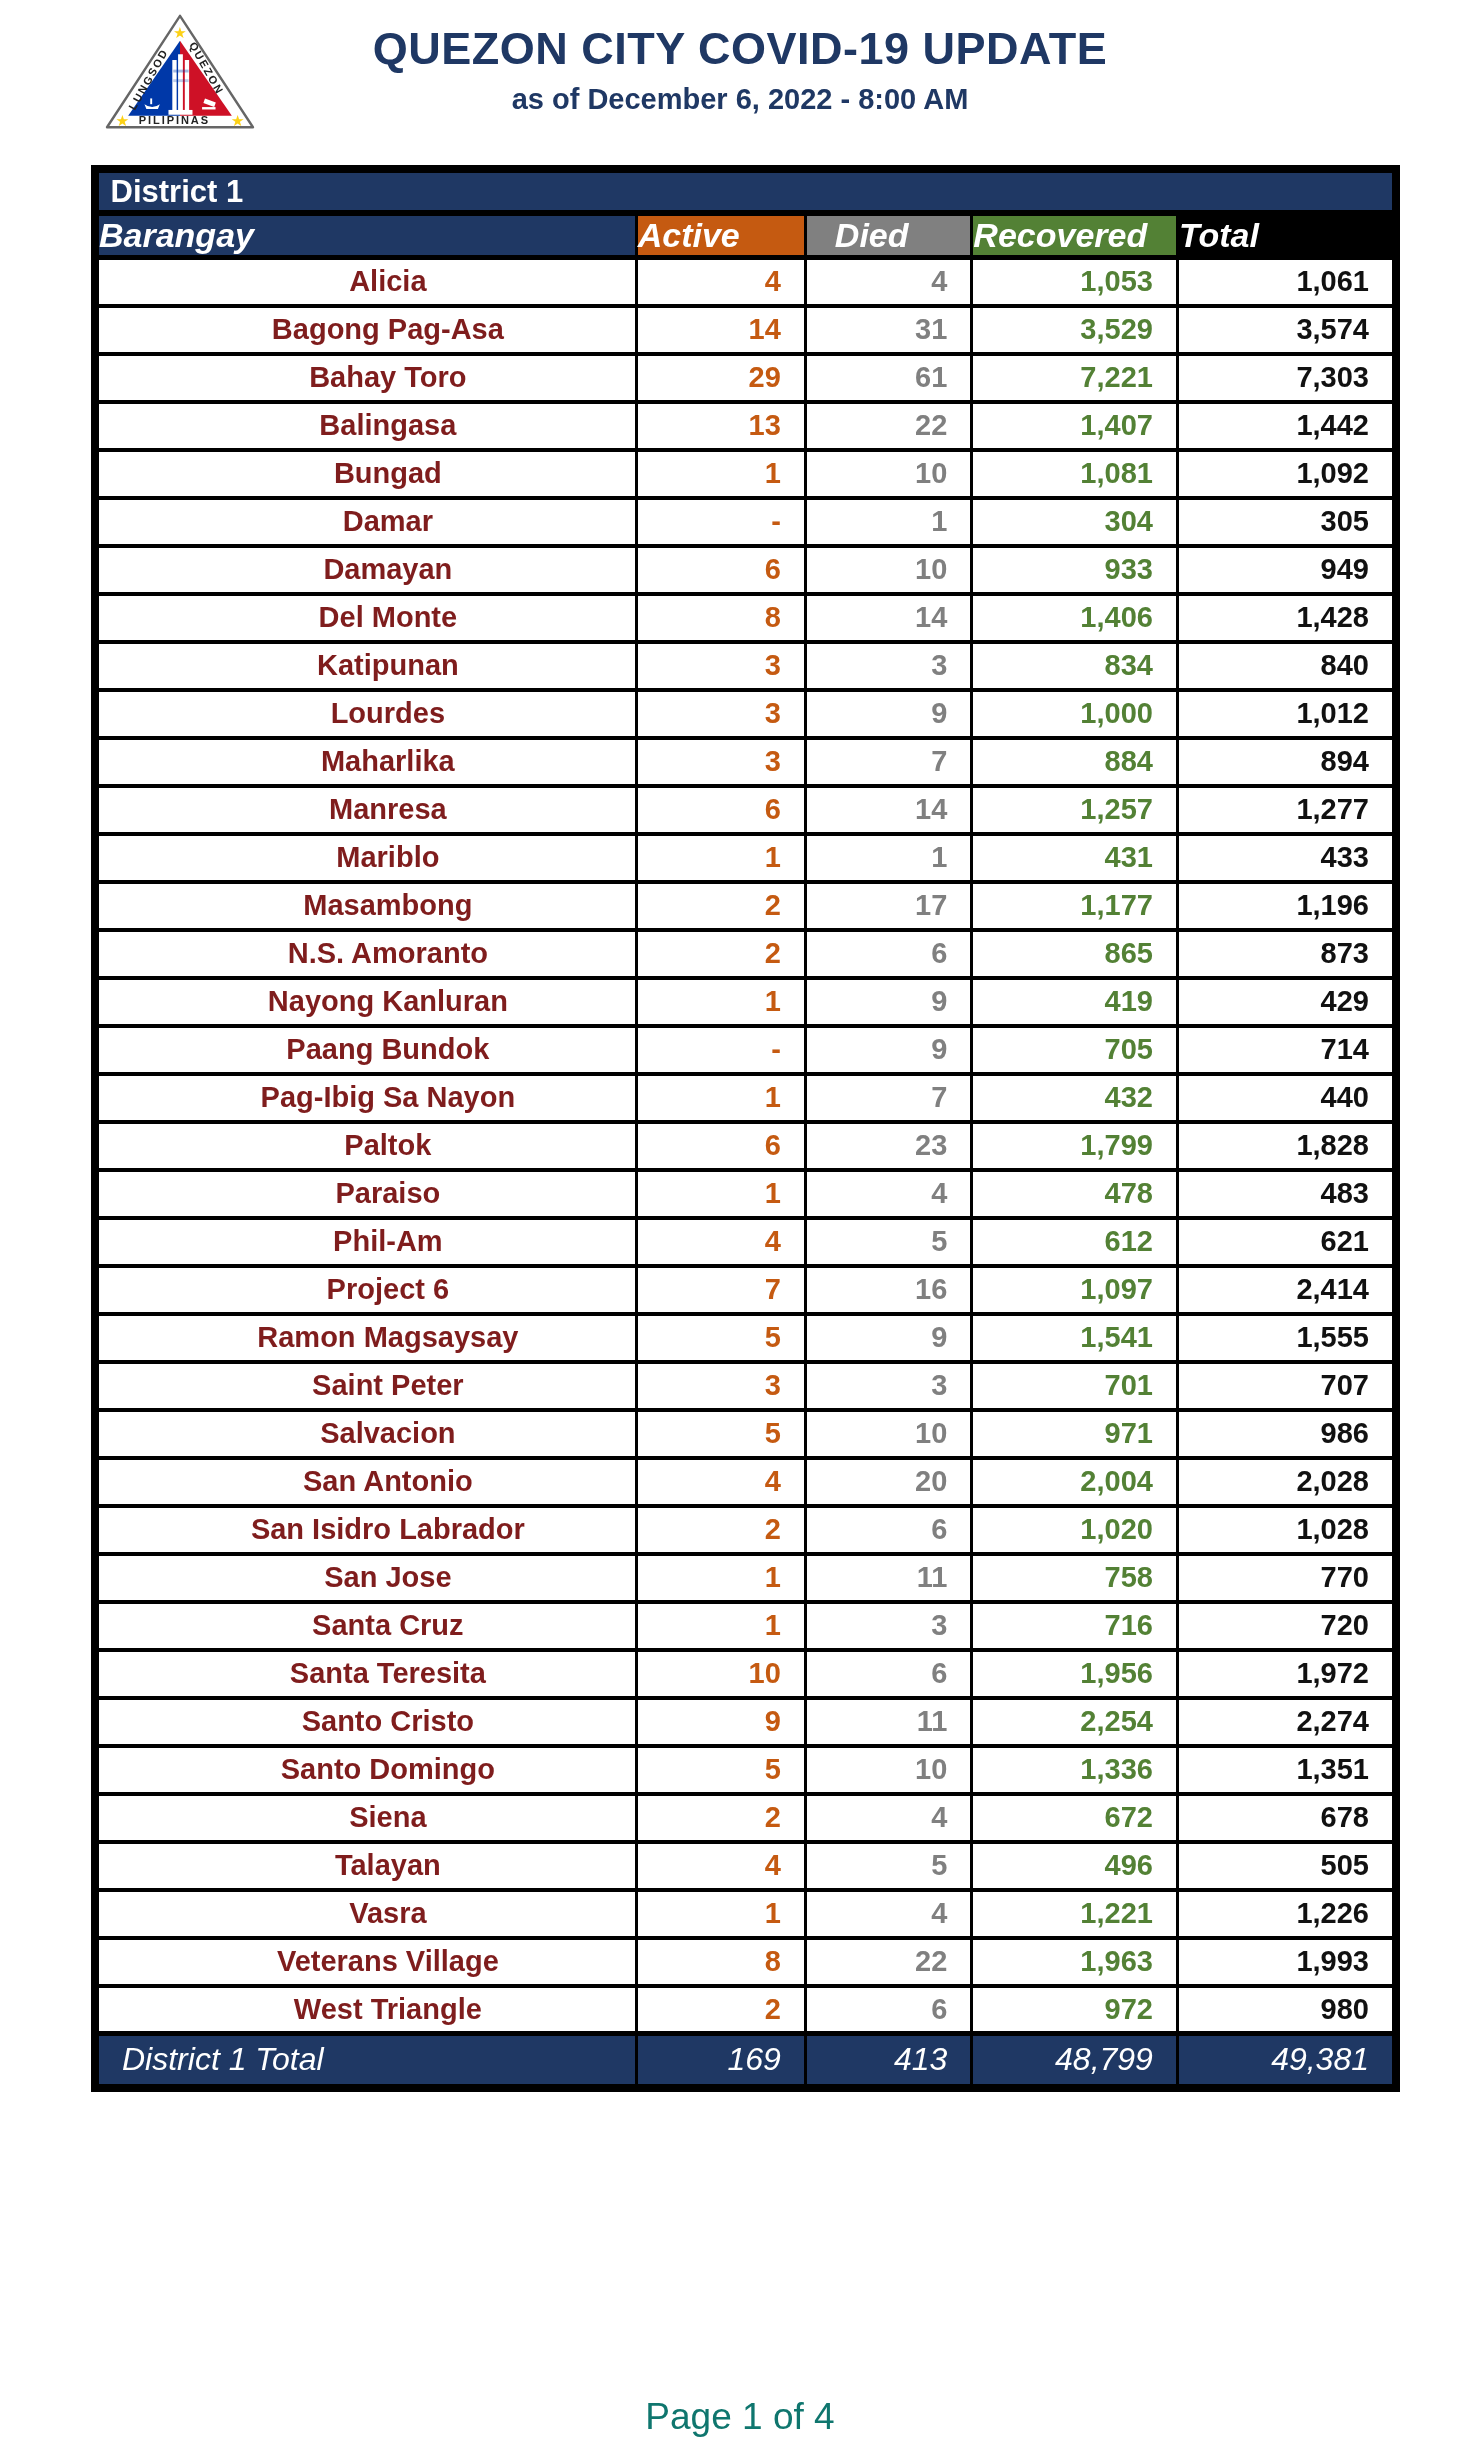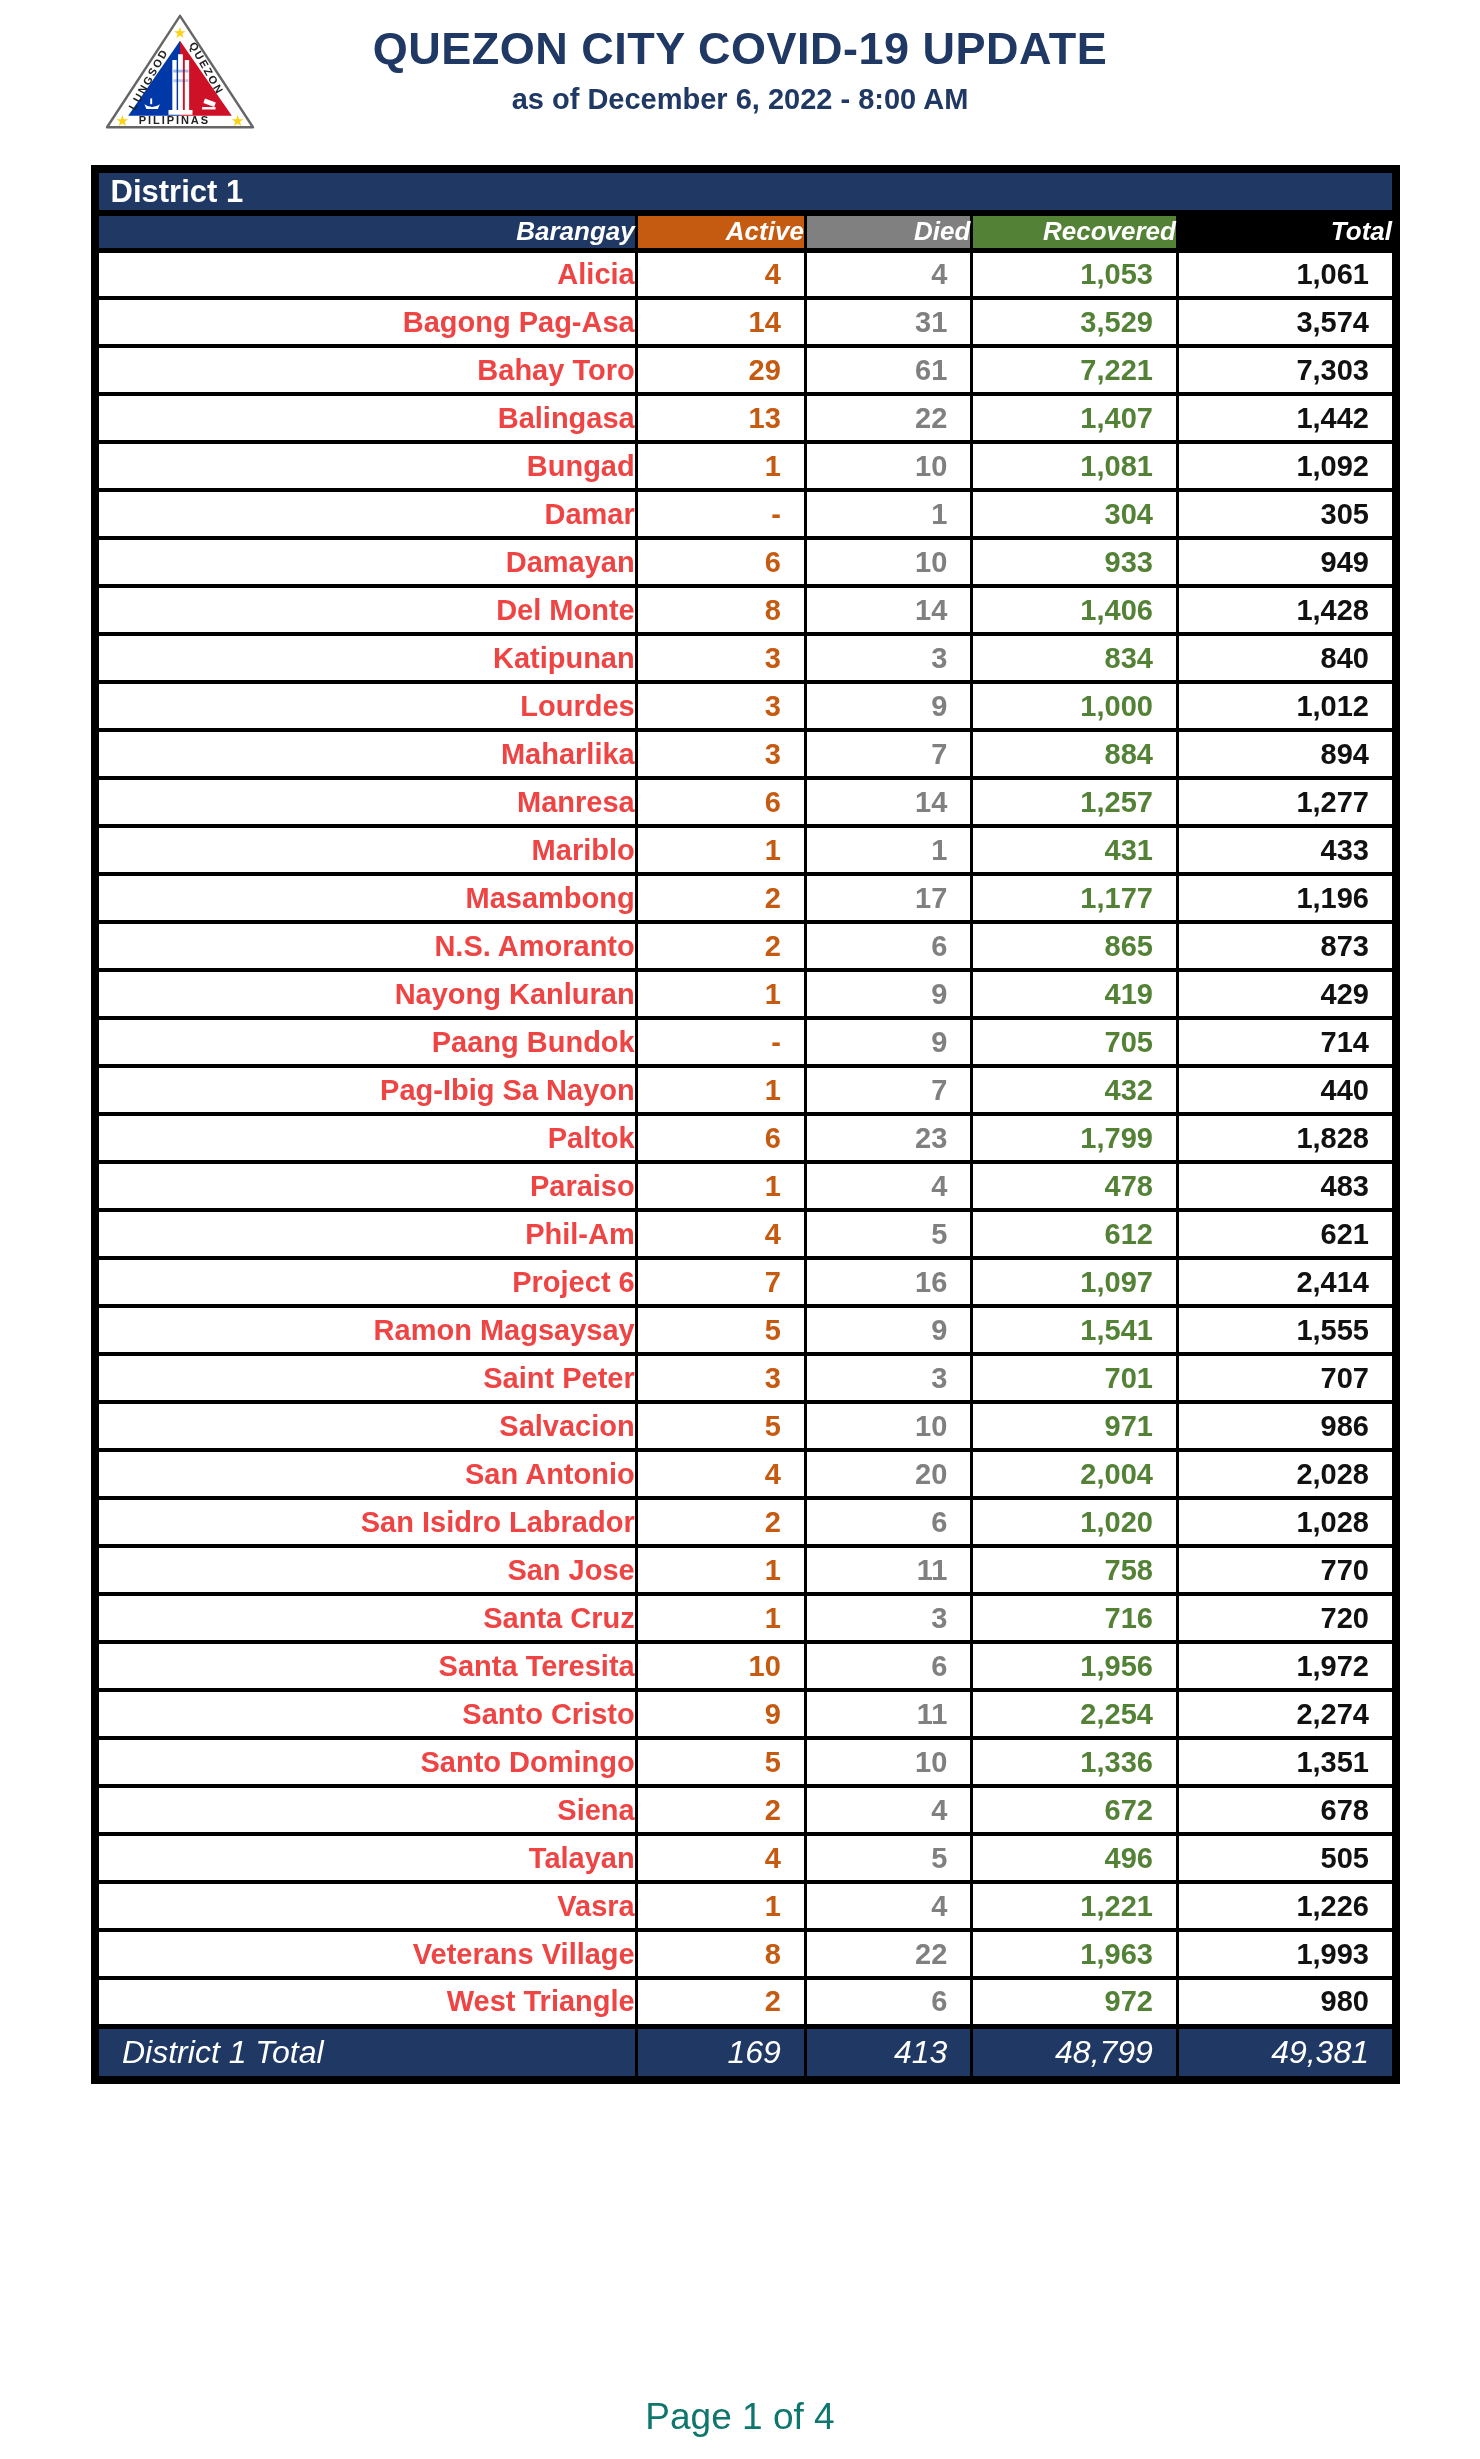--- a/index.html
+++ b/index.html
@@ -27,36 +27,36 @@
   col.w-total     { width:16.8%; }
 
   tr.district-band td {
     background:#1F3864; color:#ffffff;
     font-size:31px; font-weight:bold;
     height:44px; padding-left:11.5px;
     border-bottom:6.7px solid #000000;
   }
   tr.head th {
     height:37px; border:3.8px solid #000000; border-bottom-width:5.8px;
-    color:#ffffff; font-size:26px; font-weight:bold; font-style:italic;
-    text-align:right; vertical-align:middle;
+    color:#ffffff; font-size:34px; font-weight:bold; font-style:italic;
+    text-align:left; vertical-align:middle;
   }
   th.col-barangay  { background:#1F3864; }
   th.col-active    { background:#C55A11; }
   th.col-died      { background:#808080;padding-left:28px; }
   th.col-recovered { background:#538135; }
   th.col-total     { background:#000000; }
 
   tbody.rows td {
     height:48px; border:3.8px solid #000000;
     border-top-width:4.8px; border-bottom-width:4.8px;
     font-size:29px; font-weight:bold; vertical-align:middle;
     background:#ffffff;
   }
-  td.c-name      { background:#BDD7EE; color:#ef4444; text-align:right; padding-left:42px; font-size:30px; }
+  td.c-name      { background:#BDD7EE; color:#7f1d1d; text-align:center; padding-left:42px; font-size:30px; }
   td.c-active    { color:#C55A11; text-align:right; padding-right:23px; }
   td.c-died      { color:#808080; text-align:right; padding-right:23px; }
   td.c-recovered { color:#538135; text-align:right; padding-right:23px; }
   td.c-total     { color:#111111; text-align:right; padding-right:23px; }
 
   tr.total-row td {
     background:#1F3864; color:#ffffff;
     height:54px; border:3.8px solid #000000; border-top-width:5.8px;
     font-size:32px; font-weight:normal; font-style:italic; vertical-align:middle;
   }

